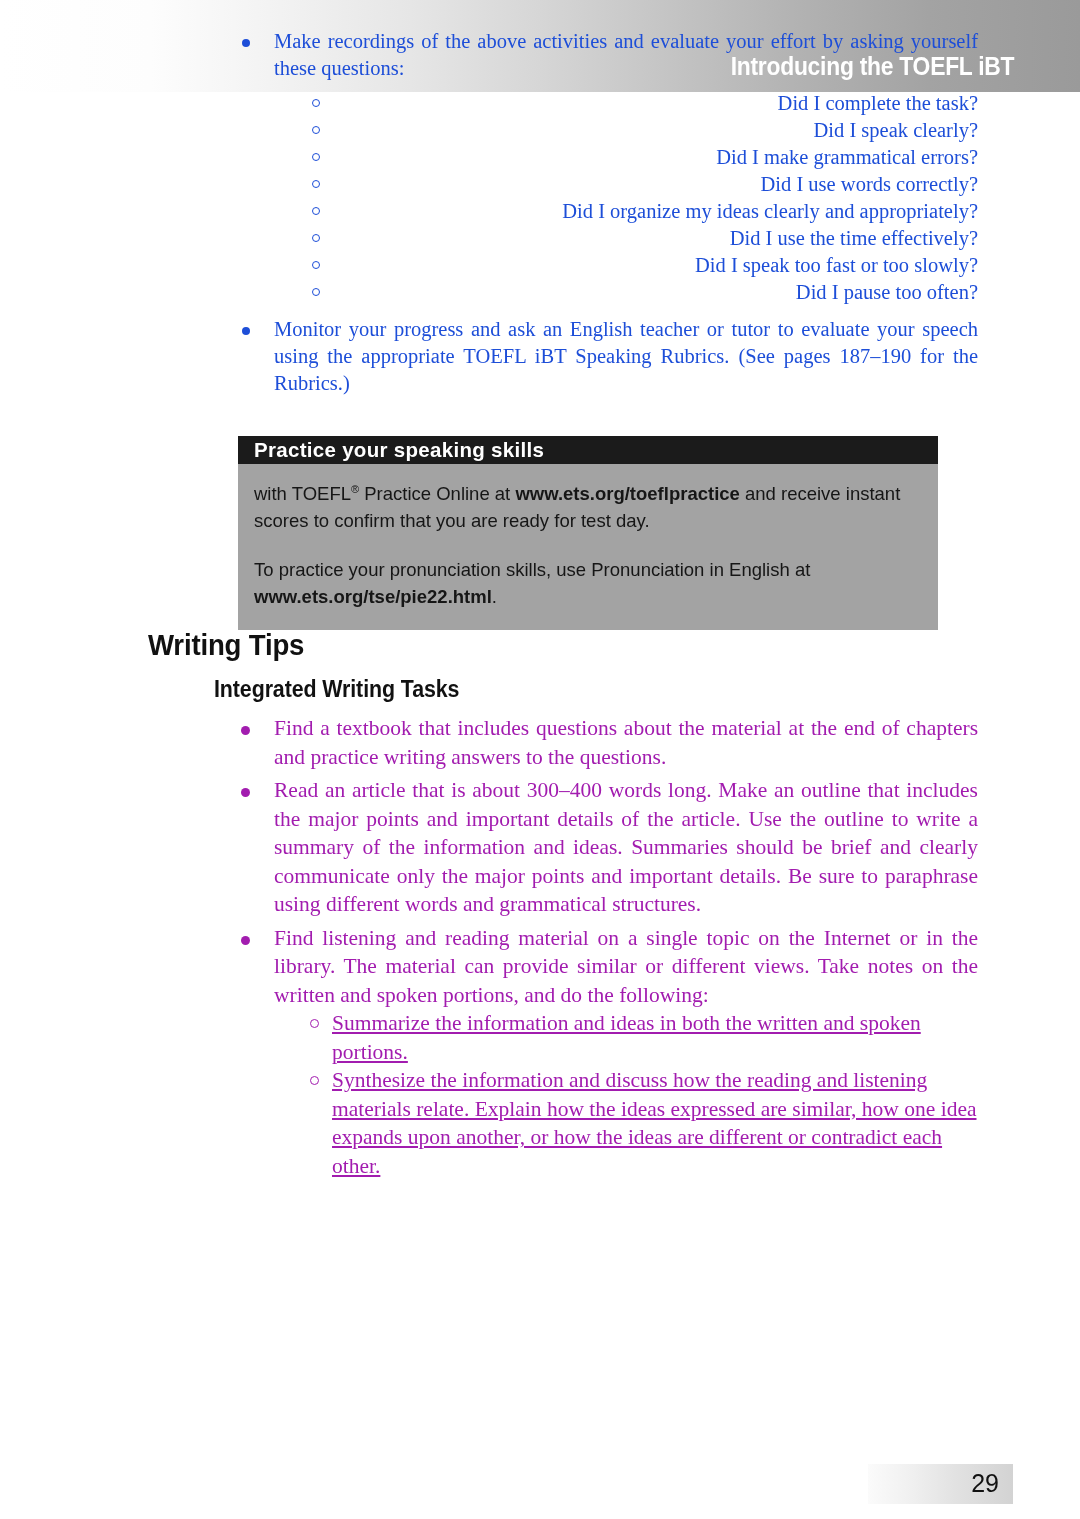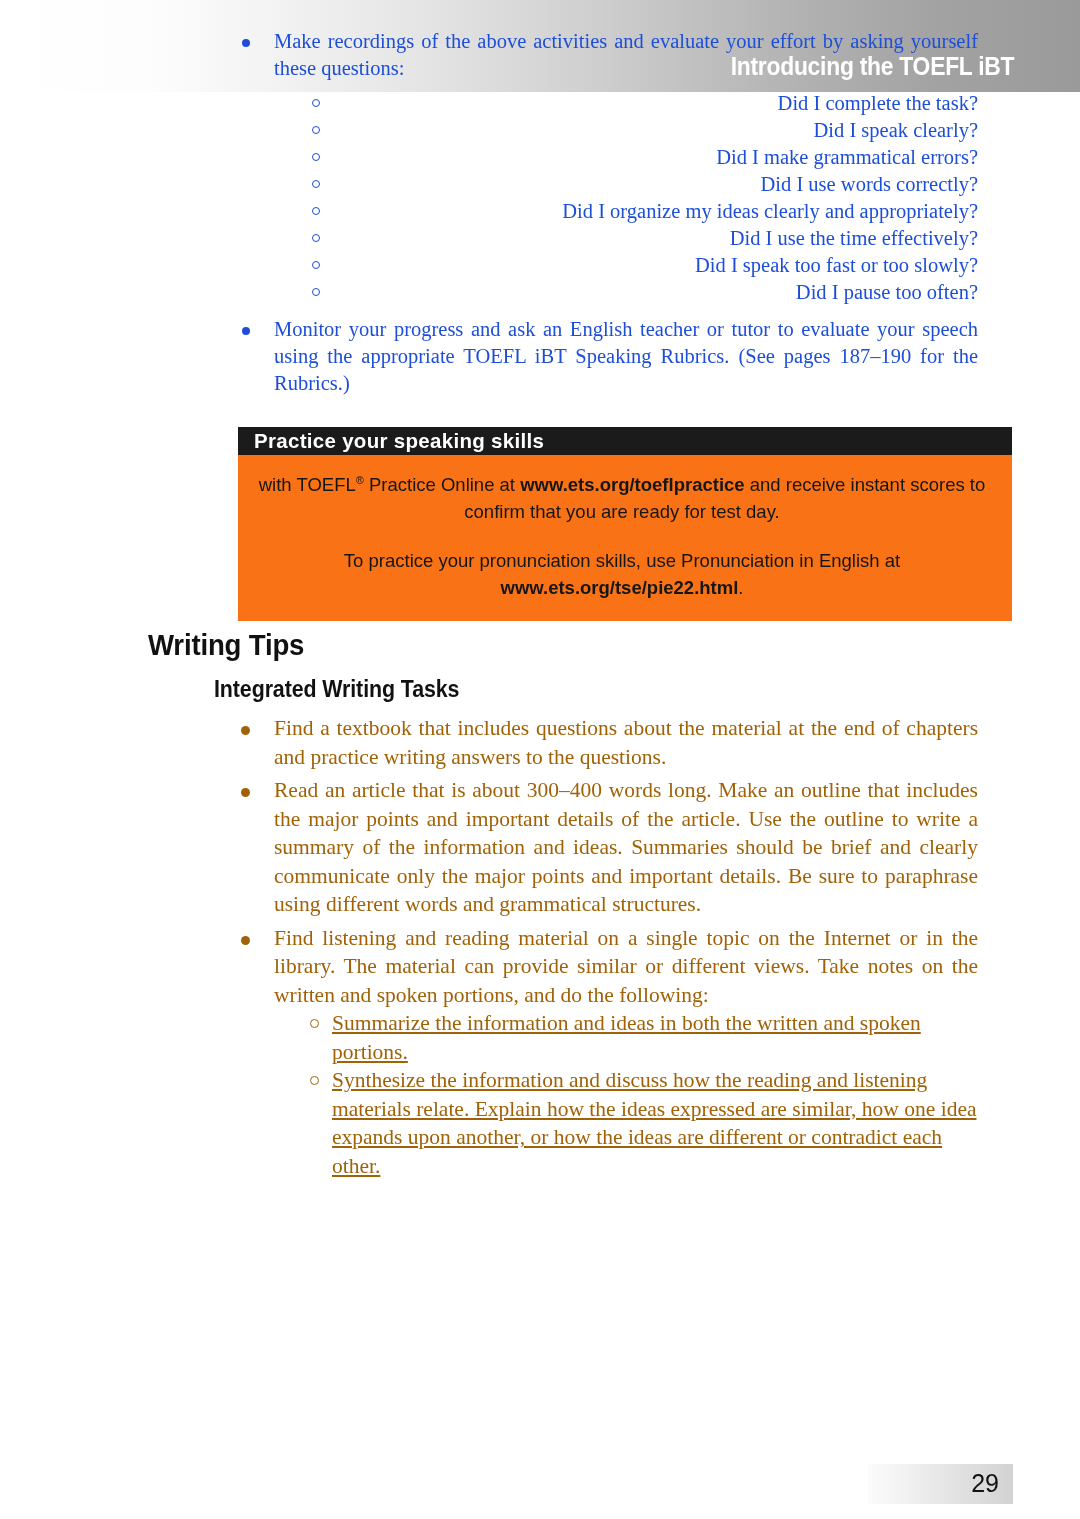--- a/index.html
+++ b/index.html
@@ -104,43 +104,42 @@
     height: 8px;
     border-radius: 50%;
     border: 1.3px solid currentColor;
     box-sizing: border-box;
   }
 
   
   .callout {
     position: absolute;
     left: 238px;
-    top: 427px;
-    width: 774px;
+    top: 436px;
+    width: 700px;
   }
   .callout-head {
     background: #1b1b1b;
     color: #ffffff;
     font-family: "Liberation Sans", sans-serif;
     font-weight: bold;
     font-size: 20.5px;
     letter-spacing: 0.3px;
     padding: 4px 0 5px 16px;
     height: 28px;
     box-sizing: border-box;
     line-height: 20px;
   }
   .callout-body {
-    background: #f97316;
+    background: #a3a3a3;
     padding: 16px 22px 20px 16px;
     font-family: "Liberation Sans", sans-serif;
     font-size: 18.5px;
     line-height: 27px;
     color: #161616;
-    text-align: center;
   }
   .callout-body p { margin: 0; }
   .callout-body p + p { margin-top: 22px; }
   .callout-body b { font-weight: bold; }
   .callout-body sup {
     font-size: 11px;
     vertical-align: super;
     line-height: 0;
   }
 
@@ -171,21 +170,21 @@
     transform-origin: left top;
     white-space: nowrap;
   }
 
   
   .main-block {
     position: absolute;
     left: 238px;
     top: 714px;
     width: 740px;
-    color: #a16207;
+    color: #a21caf;
   }
   .main-block li.li-main > .bullet-dot {
     width: 9px;
     height: 9px;
     top: 12px;
     left: 3px;
   }
   .main-block li.li-main {
     font-size: 21.5px;
     line-height: 28.5px;

